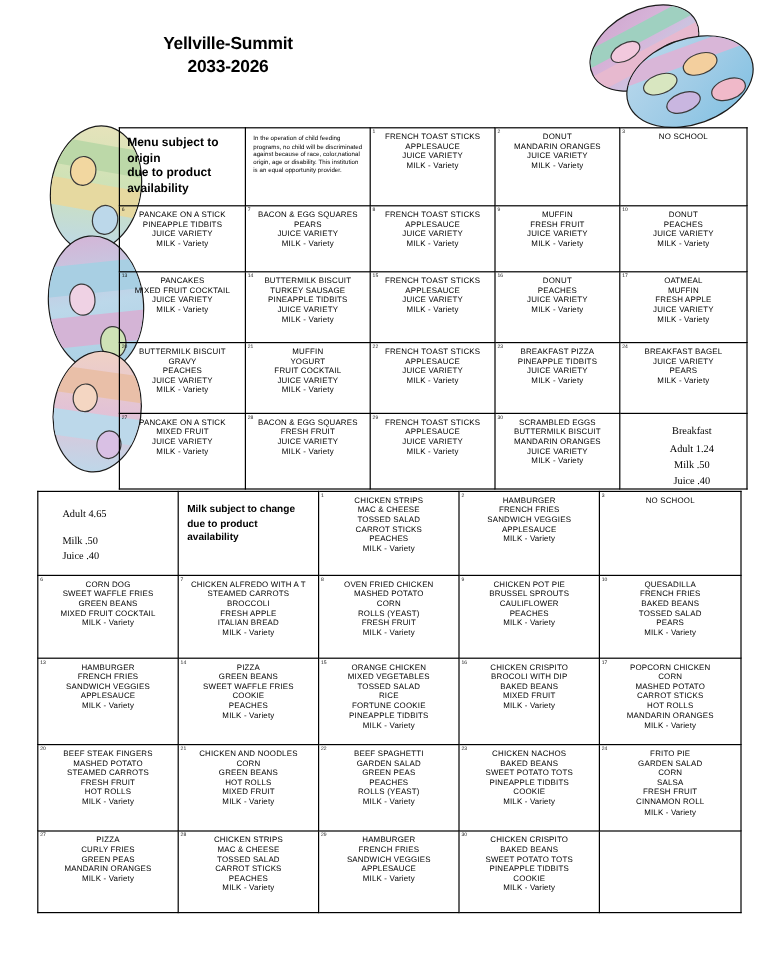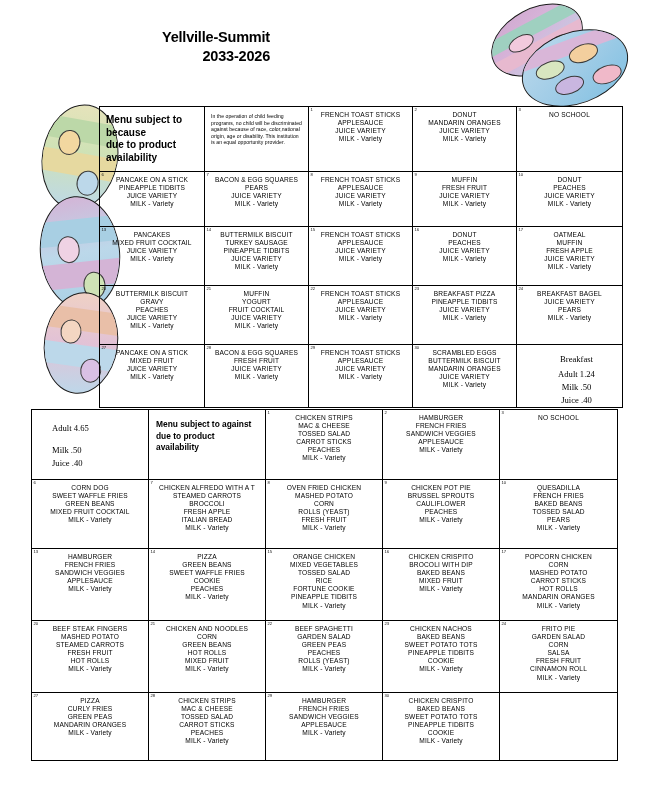--- a/index.html
+++ b/index.html
@@ -20,21 +20,21 @@
   #header {
     position: relative;
     height: 100px;
     width: 646px;
   }
   #title-block {
     position: absolute;
     left: 110px;
     top: 28px;
     width: 160px;
-    text-align: right;
+    text-align: center;
     font-weight: bold;
     font-size: 14.5px;
     line-height: 1.28;
     letter-spacing: -0.2px;
   }
   #month-word {
     position: absolute;
     left: 278px;
     top: 20px;
     font-family: "Liberation Serif", serif;
@@ -231,21 +231,21 @@
       <col style="width:104px">
       <col style="width:104px">
       <col style="width:104px">
       <col style="width:106px">
   </colgroup>
   <tbody>
       <tr style="height: 57px;">
         <td>
           <div class="memo">
             <div>Menu subject to</div>
-            <div>because</div>
+            <div>origin</div>
             <div>due to product</div>
             <div>availability</div>
           </div>
         </td>
         <td>
           <div class="legal">In the operation of child feeding programs, no child will be discriminated against because of race, color,national origin, age or disability. This institution is an equal opportunity provider.</div>
         </td>
         <td>
           <div class="daynum">1</div>
           <div class="items">
@@ -479,21 +479,21 @@
         <td>
           <div class="price-lunch">
             <div>Adult 4.65</div>
             <div class="gap"></div>
             <div>Milk .50</div>
             <div>Juice .40</div>
           </div>
         </td>
         <td>
           <div class="memo-lunch">
-            <div>Menu subject to against</div>
+            <div>Milk subject to change</div>
             <div>due to product</div>
             <div>availability</div>
           </div>
         </td>
         <td>
           <div class="daynum">1</div>
           <div class="items">
             <div>CHICKEN STRIPS</div>
             <div>MAC &amp; CHEESE</div>
             <div>TOSSED SALAD</div>

